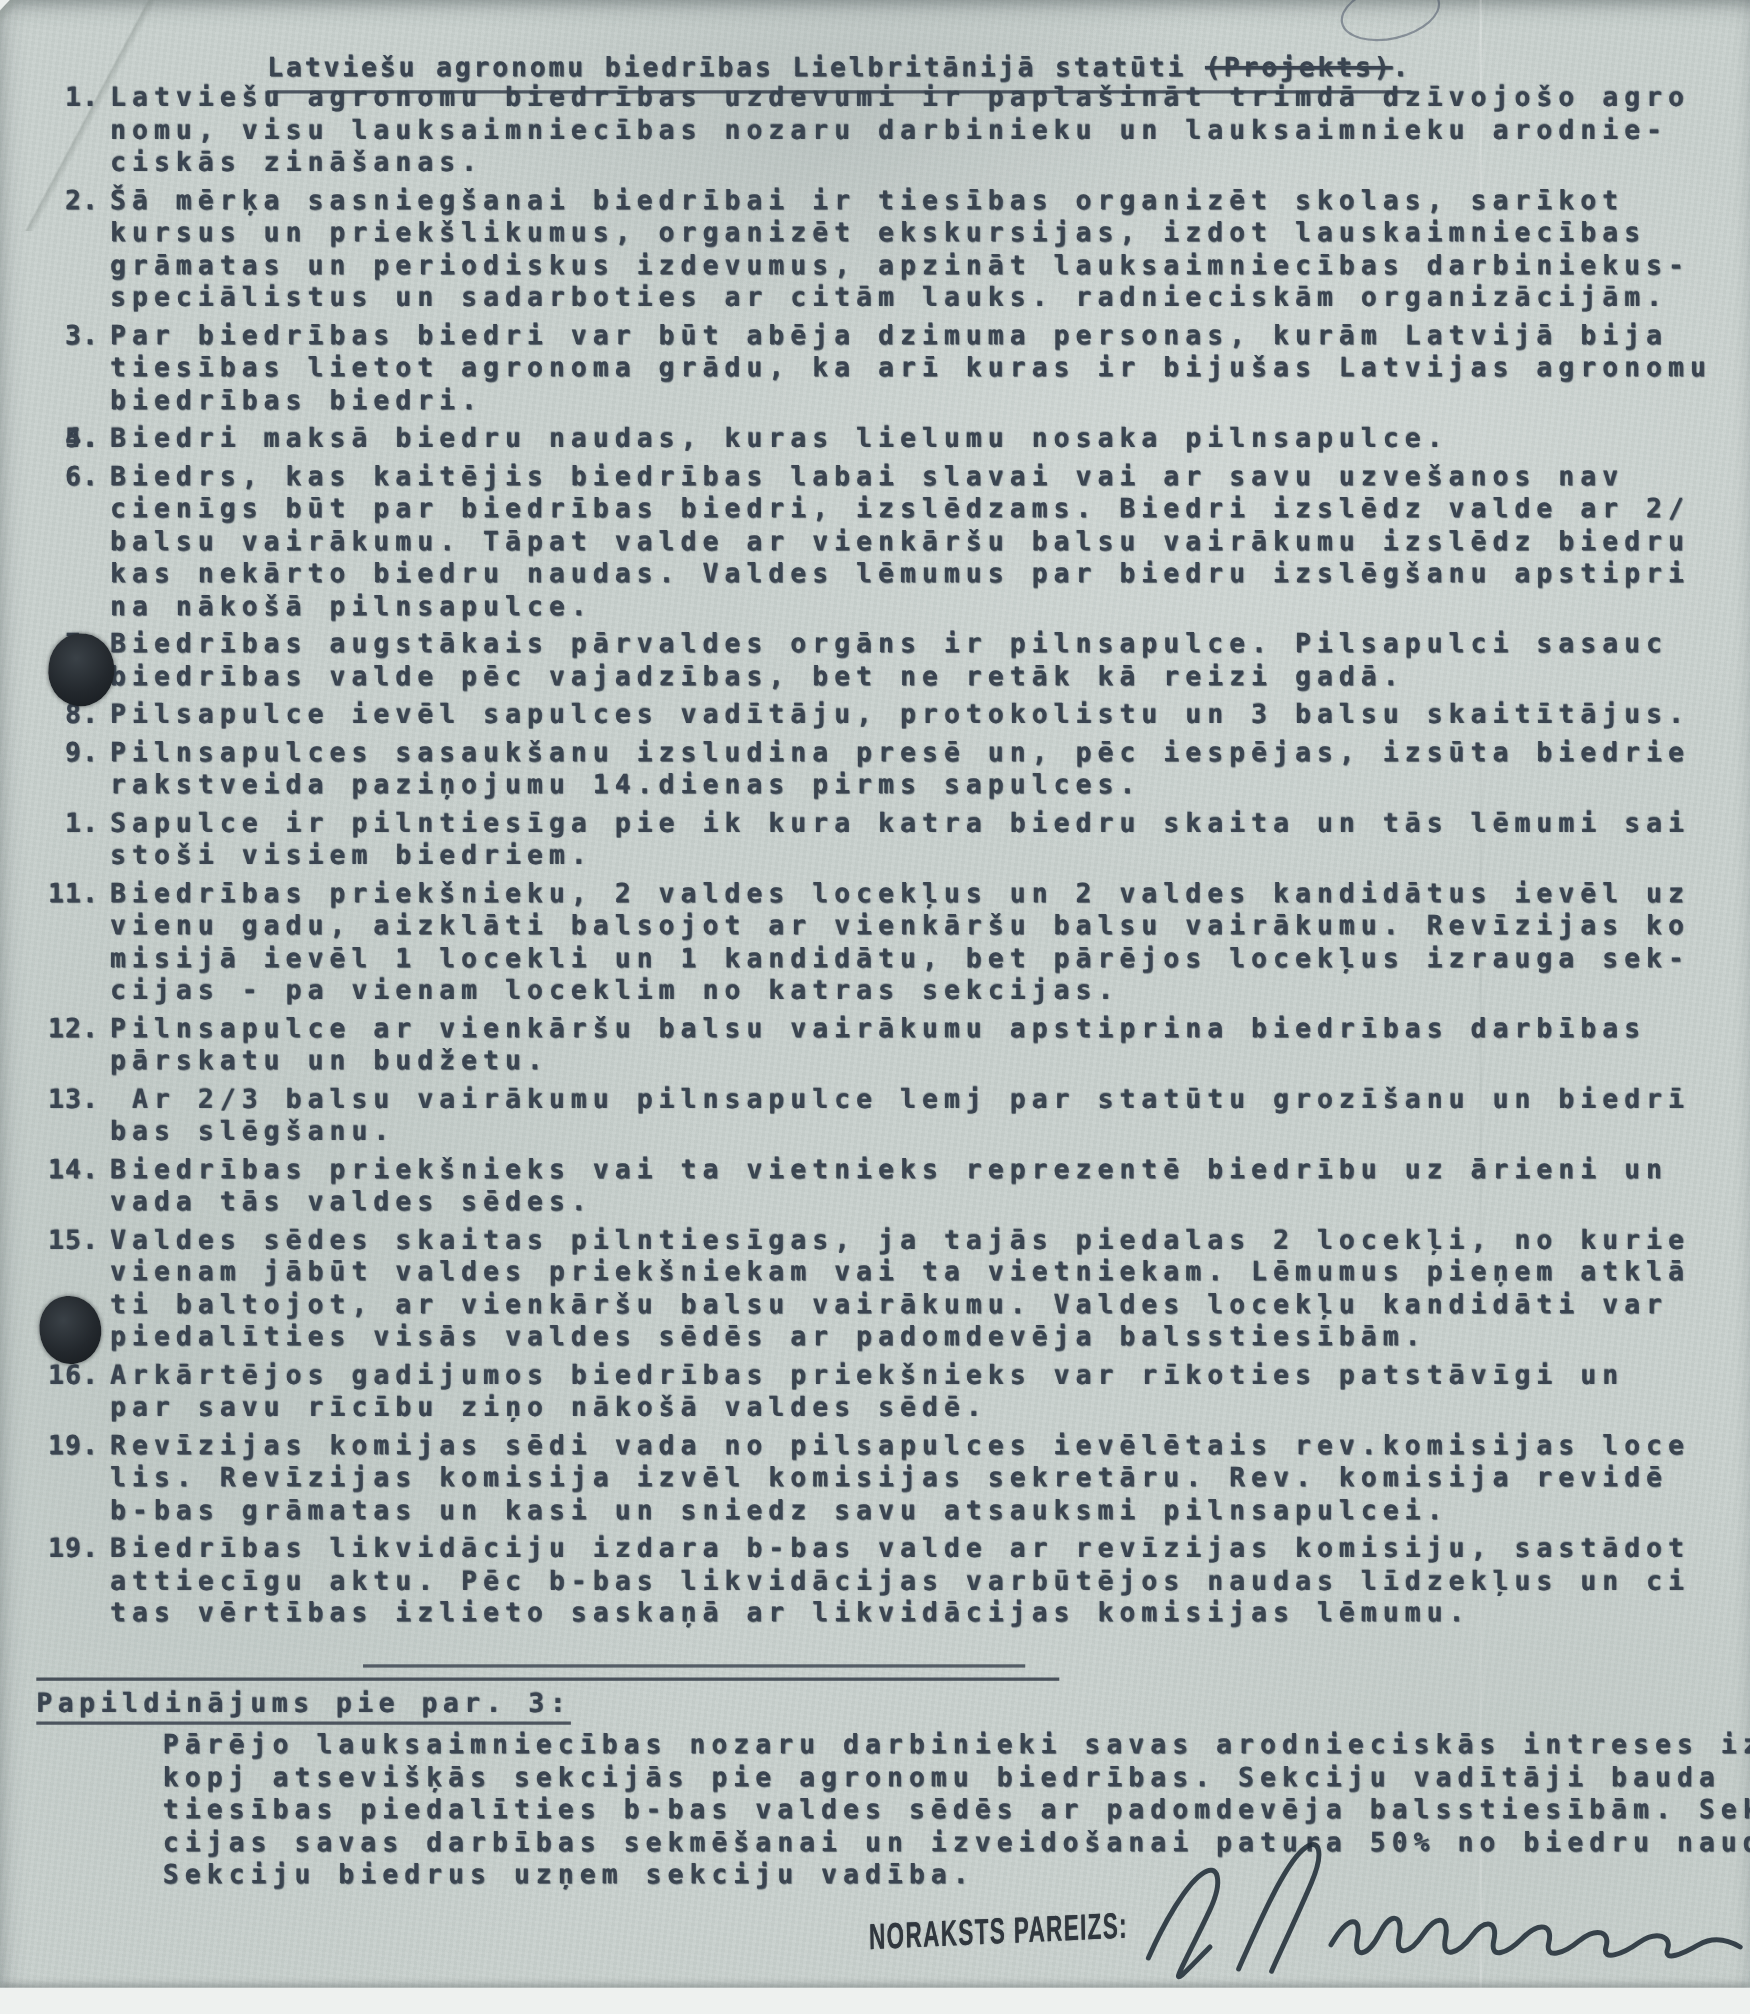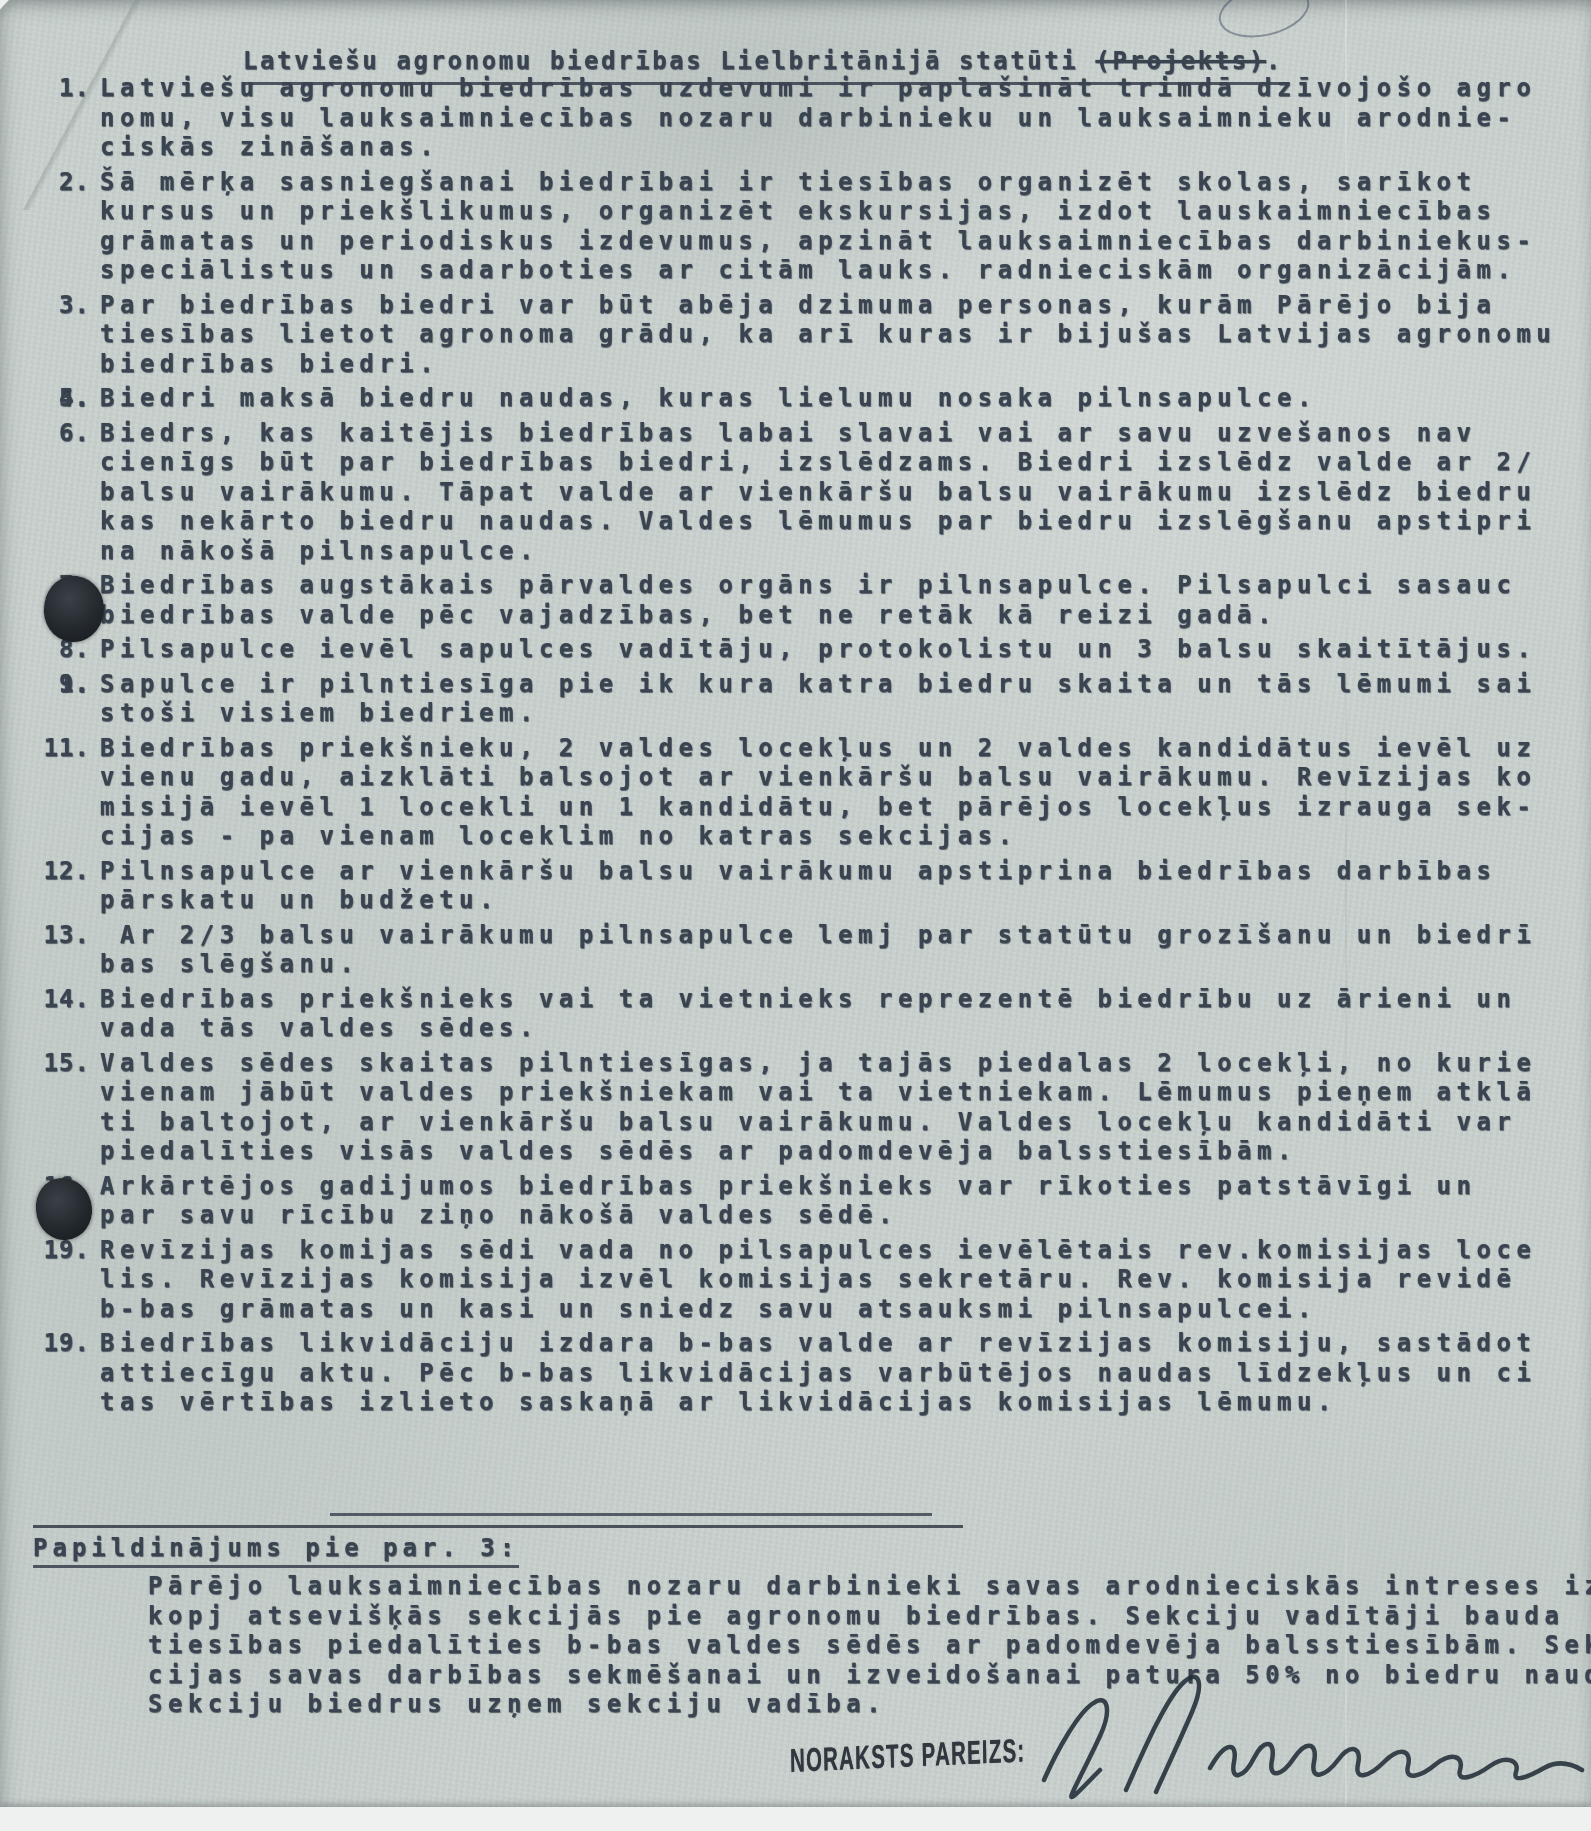--- a/index.html
+++ b/index.html
@@ -102,34 +102,35 @@
   <h1 class="title ink"><span>Latviešu agronomu biedrības Lielbritānijā statūti </span><span class="struck">(Projekts)</span><span>.</span></h1>
 
   <ol class="items ink">
       <li><span class="num">1.</span><span class="txt">Latviešu agronomu biedrības uzdevumi ir paplašināt trimdā dzīvojošo agro
 nomu, visu lauksaimniecības nozaru darbinieku un lauksaimnieku arodnie-
 ciskās zināšanas.</span></li>
       <li><span class="num">2.</span><span class="txt">Šā mērķa sasniegšanai biedrībai ir tiesības organizēt skolas, sarīkot
 kursus un priekšlikumus, organizēt ekskursijas, izdot lauskaimniecības
 grāmatas un periodiskus izdevumus, apzināt lauksaimniecības darbiniekus-
 speciālistus un sadarboties ar citām lauks. radnieciskām organizācijām.</span></li>
-      <li><span class="num">3.</span><span class="txt">Par biedrības biedri var būt abēja dzimuma personas, kurām Pārējo bija
+      <li><span class="num">3.</span><span class="txt">Par biedrības biedri var būt abēja dzimuma personas, kurām Latvijā bija
 tiesības lietot agronoma grādu, ka arī kuras ir bijušas Latvijas agronomu
 biedrības biedri.</span></li>
       <li><span class="num">4.</span></li>
       <li><span class="num">5.</span><span class="txt">Biedri maksā biedru naudas, kuras lielumu nosaka pilnsapulce.</span></li>
       <li><span class="num">6.</span><span class="txt">Biedrs, kas kaitējis biedrības labai slavai vai ar savu uzvešanos nav
 cienīgs būt par biedrības biedri, izslēdzams. Biedri izslēdz valde ar 2/
 balsu vairākumu. Tāpat valde ar vienkāršu balsu vairākumu izslēdz biedru
 kas nekārto biedru naudas. Valdes lēmumus par biedru izslēgšanu apstipri
 na nākošā pilnsapulce.</span></li>
       <li><span class="num">7.</span><span class="txt">Biedrības augstākais pārvaldes orgāns ir pilnsapulce. Pilsapulci sasauc
 biedrības valde pēc vajadzības, bet ne retāk kā reizi gadā.</span></li>
       <li><span class="num">8.</span><span class="txt">Pilsapulce ievēl sapulces vadītāju, protokolistu un 3 balsu skaitītājus.</span></li>
-      <li><span class="num">9.</span></li>
+      <li><span class="num">9.</span><span class="txt">Pilnsapulces sasaukšanu izsludina presē un, pēc iespējas, izsūta biedrie
+rakstveida paziņojumu 14.dienas pirms sapulces.</span></li>
       <li><span class="num">1.</span><span class="txt">Sapulce ir pilntiesīga pie ik kura katra biedru skaita un tās lēmumi sai
 stoši visiem biedriem.</span></li>
       <li><span class="num">11.</span><span class="txt">Biedrības priekšnieku, 2 valdes locekļus un 2 valdes kandidātus ievēl uz
 vienu gadu, aizklāti balsojot ar vienkāršu balsu vairākumu. Revīzijas ko
 misijā ievēl 1 locekli un 1 kandidātu, bet pārējos locekļus izrauga sek-
 cijas - pa vienam loceklim no katras sekcijas.</span></li>
       <li><span class="num">12.</span><span class="txt">Pilnsapulce ar vienkāršu balsu vairākumu apstiprina biedrības darbības
 pārskatu un budžetu.</span></li>
       <li><span class="num">13.</span><span class="txt"> Ar 2/3 balsu vairākumu pilnsapulce lemj par statūtu grozīšanu un biedrī
 bas slēgšanu.</span></li>

